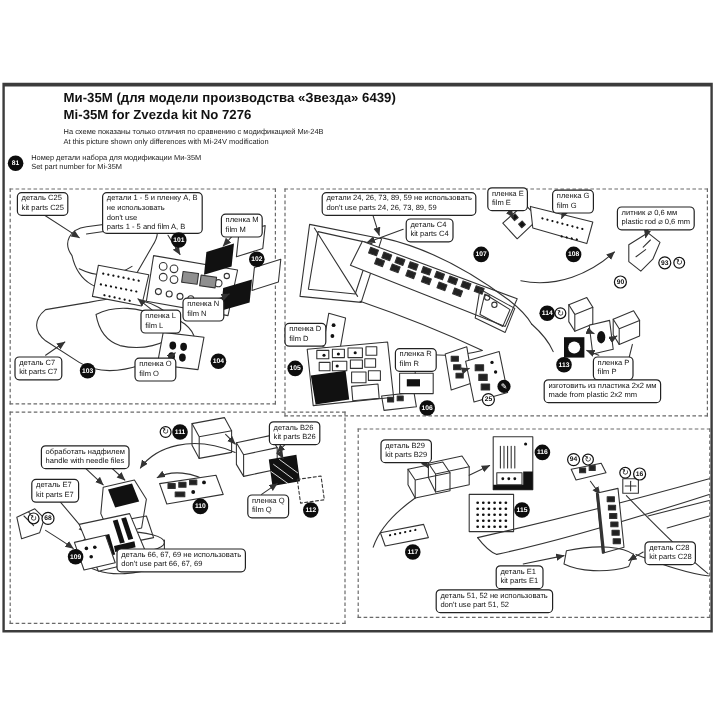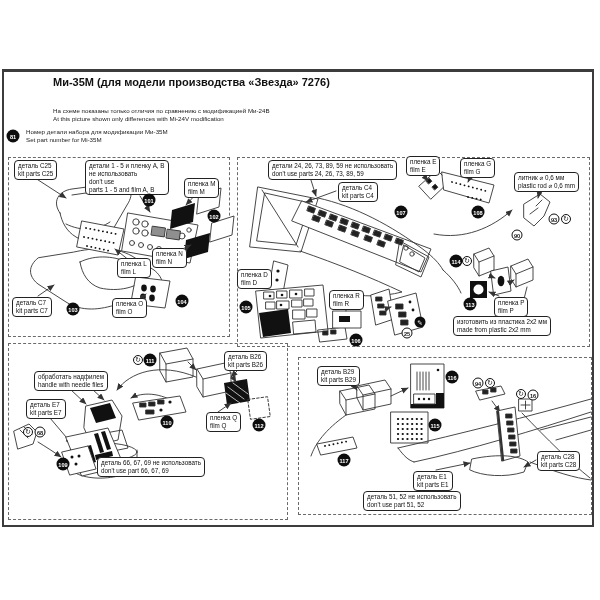--- a/index.html
+++ b/index.html
@@ -31,21 +31,22 @@
   svg{position:absolute;left:0;top:0;z-index:2;}
   .dots{stroke:#111;stroke-width:2.2;stroke-dasharray:0.1 4.6;stroke-linecap:round;fill:none;}
   .dotsS{stroke:#111;stroke-width:1.8;stroke-dasharray:0.1 4.2;stroke-linecap:round;fill:none;}
 </style>
 </head>
 <body>
 
 <div class="page">
   <div class="frame"></div>
 
-  <div class="title" id="title-ru">Ми-35М (для модели производства «Звезда» 7276)</div>
+  <div class="title" id="title-ru">Ми-35М (для модели производства «Звезда» 6439)</div>
+  <div class="title" id="title-en">Mi-35M for Zvezda kit No 7276</div>
   <div class="note" id="note-ru">На схеме показаны только отличия по сравнению с модификацией Ми-24В</div>
   <div class="note" id="note-en">At this picture shown only differences with Mi-24V modification</div>
   <span class="badge set" style="left:13px;top:136px;">81</span>
   <div class="legend-text" id="legend-ru">Номер детали набора для модификации Ми-35М</div>
   <div class="legend-text" id="legend-en">Set part number for Mi-35M</div>
 
   <div class="panel" id="panel-tl"></div>
   <div class="panel" id="panel-tr"></div>
   <div class="panel" id="panel-bl"></div>
   <div class="panel" id="panel-br"></div>

